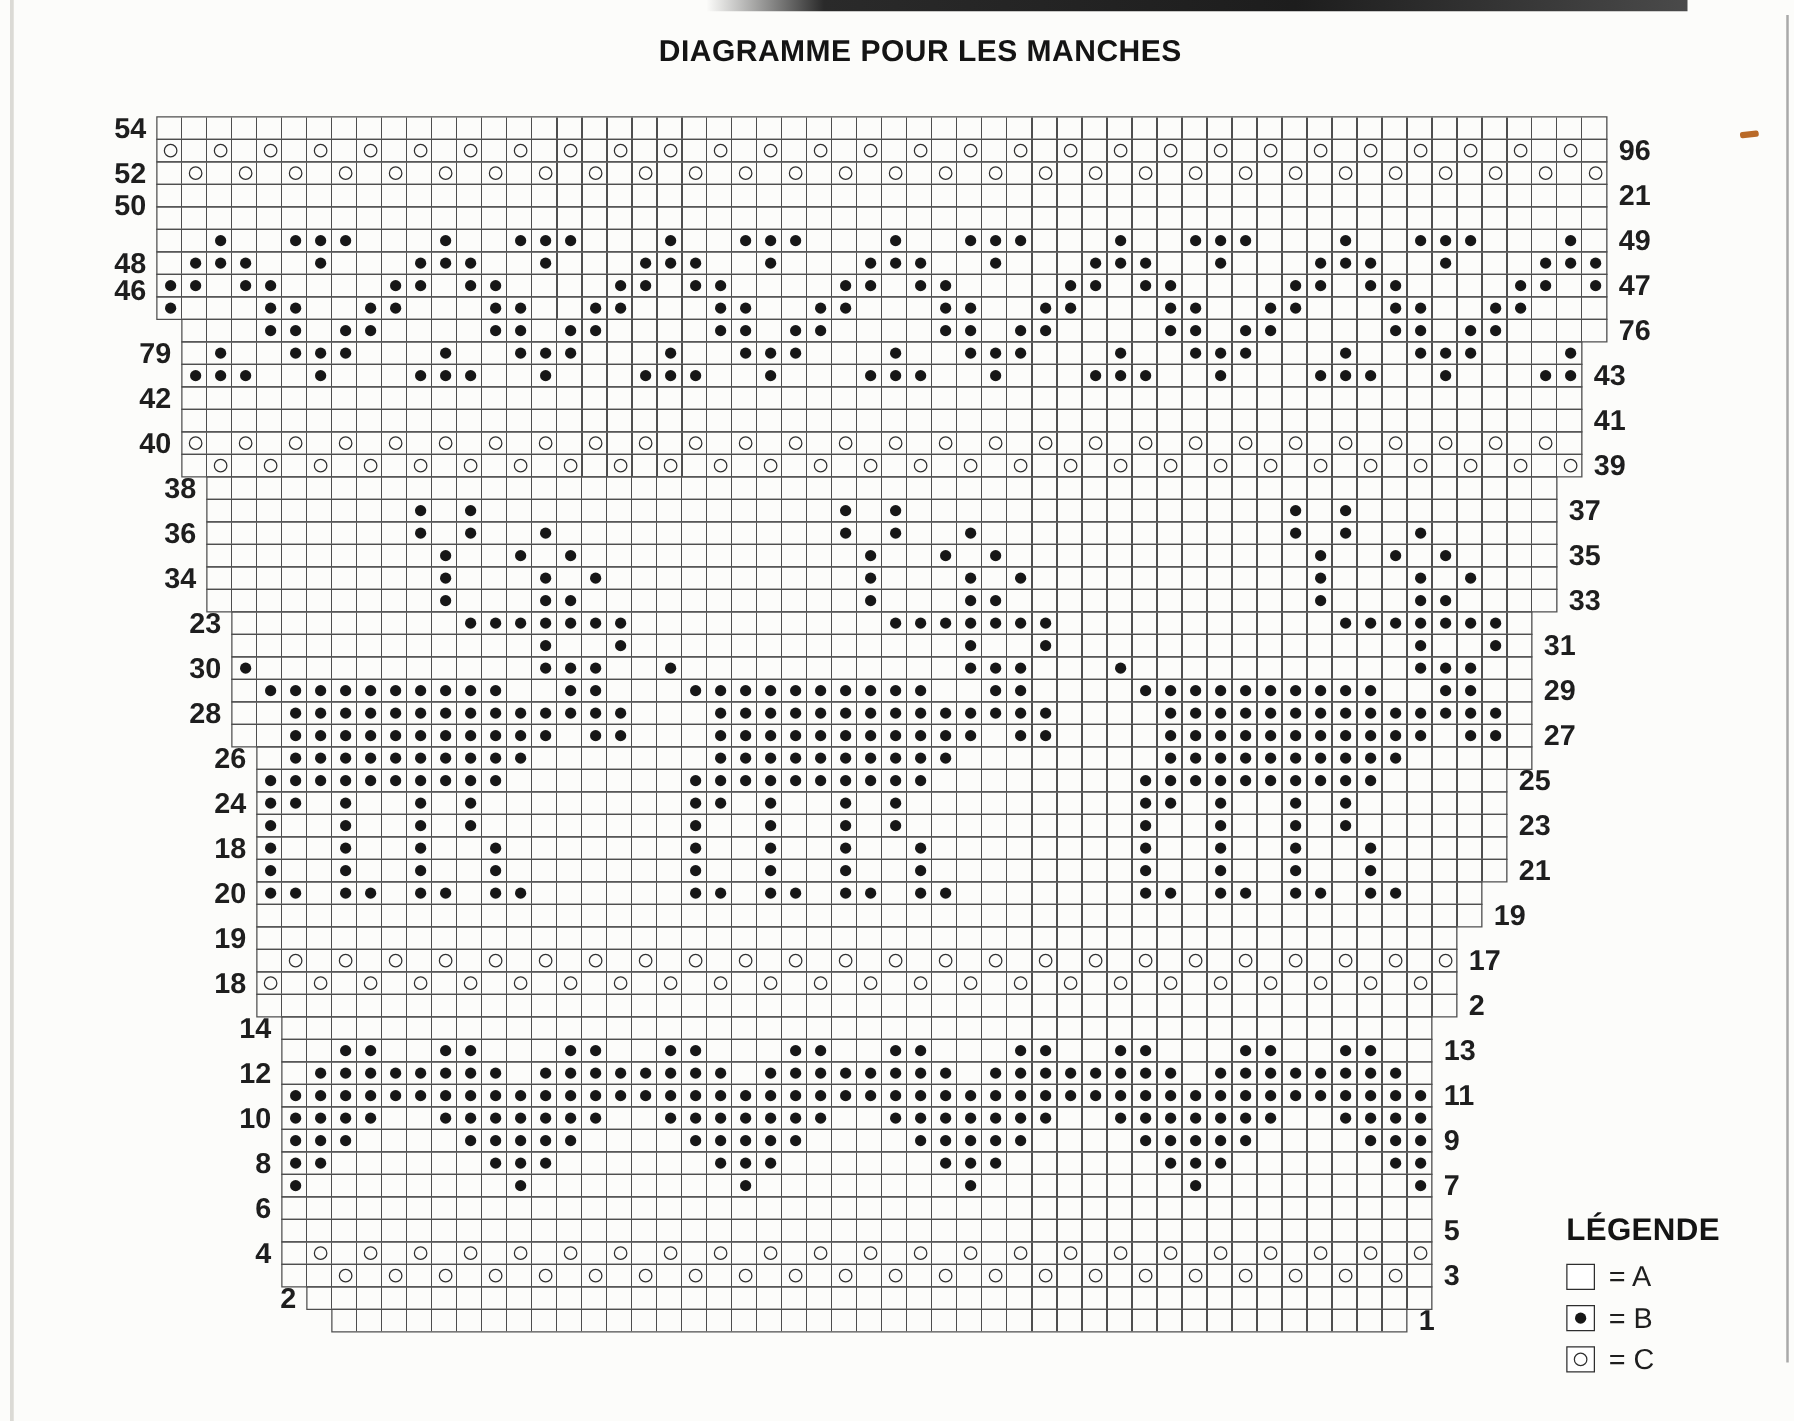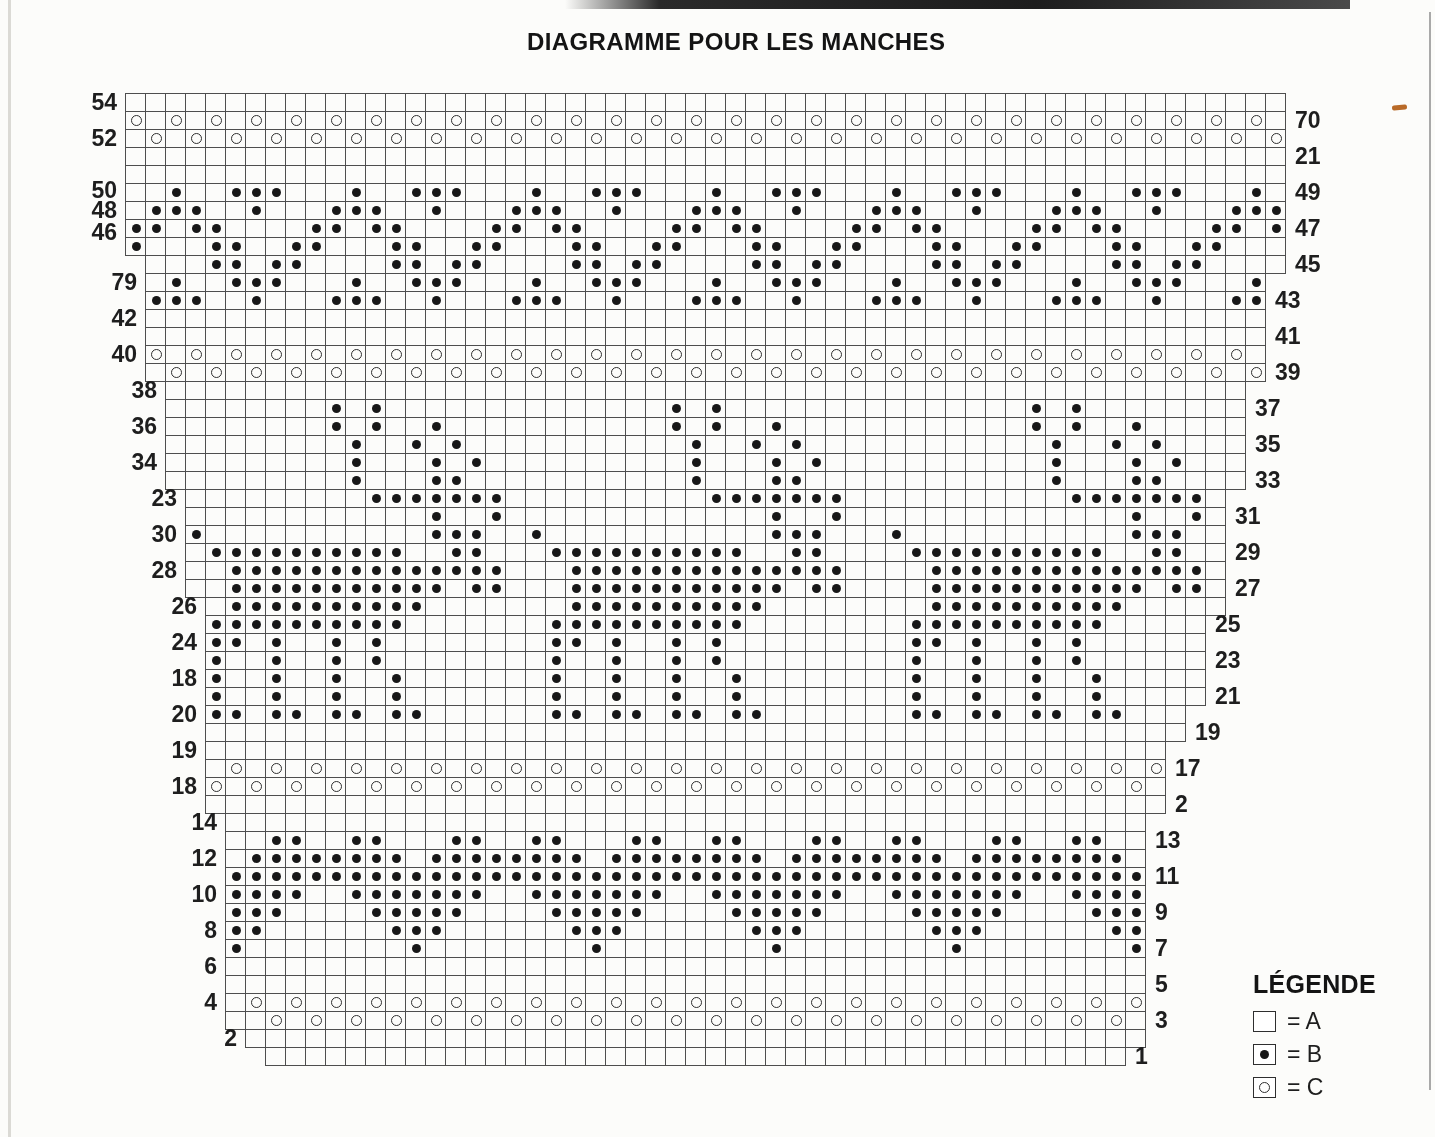--- a/index.html
+++ b/index.html
@@ -81,21 +81,21 @@
       <span class="ring" style="left: 805px; top: 3px;"></span>
       <span class="ring" style="left: 845px; top: 3px;"></span>
       <span class="ring" style="left: 885px; top: 3px;"></span>
       <span class="ring" style="left: 925px; top: 3px;"></span>
       <span class="ring" style="left: 965px; top: 3px;"></span>
       <span class="ring" style="left: 1005px; top: 3px;"></span>
       <span class="ring" style="left: 1045px; top: 3px;"></span>
       <span class="ring" style="left: 1085px; top: 3px;"></span>
       <span class="ring" style="left: 1125px; top: 3px;"></span>
     </div>
-    <div class="rlab" style="top: 108px; left: 1295px;">70</div>
+    <div class="rlab" style="top: 108px; left: 1295px;">96</div>
     <div class="grow" style="left: 125px; top: 129px; width: 1161px;">
       <span class="ring" style="left: 25px; top: 3px;"></span>
       <span class="ring" style="left: 65px; top: 3px;"></span>
       <span class="ring" style="left: 105px; top: 3px;"></span>
       <span class="ring" style="left: 145px; top: 3px;"></span>
       <span class="ring" style="left: 185px; top: 3px;"></span>
       <span class="ring" style="left: 225px; top: 3px;"></span>
       <span class="ring" style="left: 265px; top: 3px;"></span>
       <span class="ring" style="left: 305px; top: 3px;"></span>
       <span class="ring" style="left: 345px; top: 3px;"></span>
@@ -117,21 +117,21 @@
       <span class="ring" style="left: 985px; top: 3px;"></span>
       <span class="ring" style="left: 1025px; top: 3px;"></span>
       <span class="ring" style="left: 1065px; top: 3px;"></span>
       <span class="ring" style="left: 1105px; top: 3px;"></span>
       <span class="ring" style="left: 1145px; top: 3px;"></span>
     </div>
     <div class="rlab left" style="top: 126px; left: 71px;">52</div>
     <div class="grow" style="left: 125px; top: 147px; width: 1161px;"></div>
     <div class="rlab" style="top: 144px; left: 1295px;">21</div>
     <div class="grow" style="left: 125px; top: 165px; width: 1161px;"></div>
-    <div class="rlab left" style="top: 178px; left: 71px;">50</div>
+    <div class="rlab left" style="top: 152px; left: 71px;">50</div>
     <div class="grow" style="left: 125px; top: 183px; width: 1161px;">
       <span class="dot" style="left: 46px; top: 4px;"></span>
       <span class="dot" style="left: 106px; top: 4px;"></span>
       <span class="dot" style="left: 126px; top: 4px;"></span>
       <span class="dot" style="left: 146px; top: 4px;"></span>
       <span class="dot" style="left: 226px; top: 4px;"></span>
       <span class="dot" style="left: 286px; top: 4px;"></span>
       <span class="dot" style="left: 306px; top: 4px;"></span>
       <span class="dot" style="left: 326px; top: 4px;"></span>
       <span class="dot" style="left: 406px; top: 4px;"></span>
@@ -260,21 +260,21 @@
       <span class="dot" style="left: 686px; top: 4px;"></span>
       <span class="dot" style="left: 786px; top: 4px;"></span>
       <span class="dot" style="left: 806px; top: 4px;"></span>
       <span class="dot" style="left: 846px; top: 4px;"></span>
       <span class="dot" style="left: 866px; top: 4px;"></span>
       <span class="dot" style="left: 966px; top: 4px;"></span>
       <span class="dot" style="left: 986px; top: 4px;"></span>
       <span class="dot" style="left: 1026px; top: 4px;"></span>
       <span class="dot" style="left: 1046px; top: 4px;"></span>
     </div>
-    <div class="rlab" style="top: 252px; left: 1295px;">45</div>
+    <div class="rlab" style="top: 252px; left: 1295px;">76</div>
     <div class="grow" style="left: 145px; top: 273px; width: 1121px;">
       <span class="dot" style="left: 26px; top: 4px;"></span>
       <span class="dot" style="left: 86px; top: 4px;"></span>
       <span class="dot" style="left: 106px; top: 4px;"></span>
       <span class="dot" style="left: 126px; top: 4px;"></span>
       <span class="dot" style="left: 206px; top: 4px;"></span>
       <span class="dot" style="left: 266px; top: 4px;"></span>
       <span class="dot" style="left: 286px; top: 4px;"></span>
       <span class="dot" style="left: 306px; top: 4px;"></span>
       <span class="dot" style="left: 386px; top: 4px;"></span>

